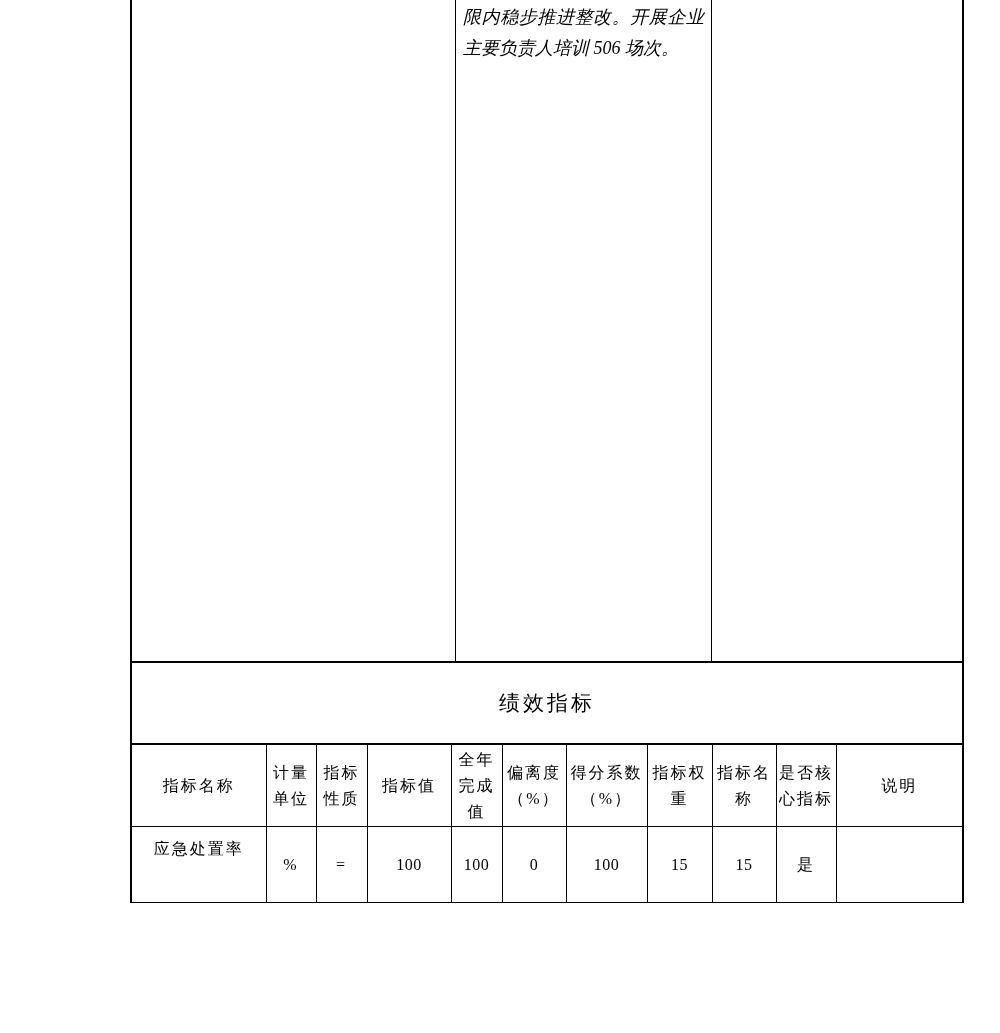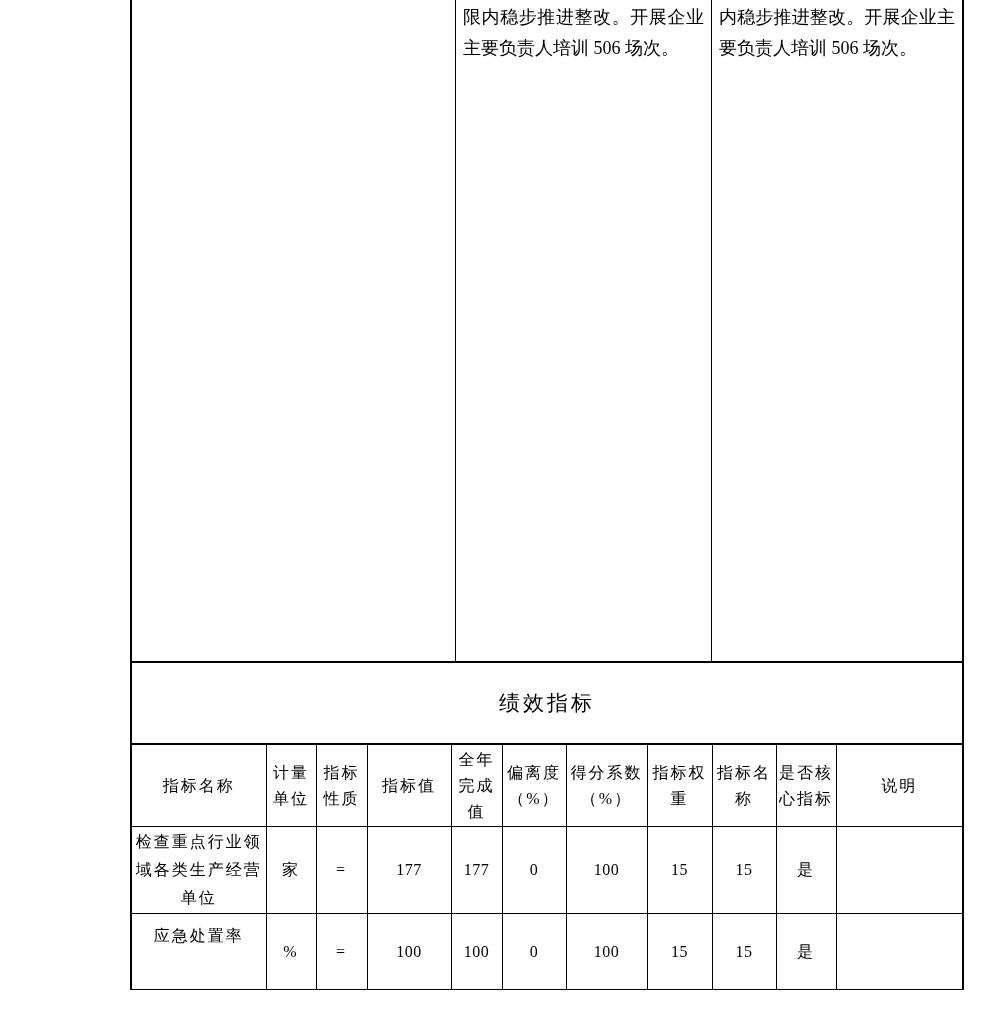--- a/index.html
+++ b/index.html
@@ -27,21 +27,21 @@
   }
   .ncell {
     padding: 2px 7px 0 7px;
     font-size: 18px;
     line-height: 31px;
     text-align: justify;
   }
   .ncell.n1 { width: 324px; border-right: 1px solid #000; }
   .ncell.n2 { width: 256px; border-right: 1px solid #000; }
   .ncell.n3 { flex: 1; }
-  .ncell p { margin: 0; }
+  .ncell p { margin: 0; font-style: italic; }
   
   .band {
     height: 81px;
     border-bottom: 1px solid #000;
     display: flex;
     align-items: center;
     justify-content: center;
     font-size: 21px;
     letter-spacing: 3px;
   }
@@ -79,23 +79,20 @@
 </head>
 <body>
 
 <div class="doc">
 
   <div class="narrative">
     <div class="ncell n1"></div>
     <div class="ncell n2">
       <p>限内稳步推进整改。开展企业主要负责人培训 506 场次。</p>
     </div>
-    <div class="ncell n3">
-      <p>内稳步推进整改。开展企业主要负责人培训 506 场次。</p>
-    </div>
   </div>
 
   <div class="band">
     <span>绩效指标</span>
   </div>
 
   <table class="itable">
     <colgroup>
       <col style="width:134px">
         <col style="width:50px">
@@ -117,33 +114,20 @@
         <th>指标值</th>
         <th>全年完成值</th>
         <th>偏离度（%）</th>
         <th>得分系数（%）</th>
         <th>指标权重</th>
         <th>指标名称</th>
         <th>是否核心指标</th>
         <th>说明</th>
       </tr>
 
-      <tr class="drow1">
-        <td class="name">检查重点行业领域各类生产经营单位</td>
-        <td>家</td>
-        <td>=</td>
-        <td class="num">177</td>
-        <td class="num">177</td>
-        <td class="num">0</td>
-        <td class="num">100</td>
-        <td class="num">15</td>
-        <td class="num">15</td>
-        <td>是</td>
-        <td></td>
-      </tr>
 
 
       <tr class="drow3">
         <td class="name">应急处置率</td>
         <td>%</td>
         <td>=</td>
         <td class="num">100</td>
         <td class="num">100</td>
         <td class="num">0</td>
         <td class="num">100</td>

